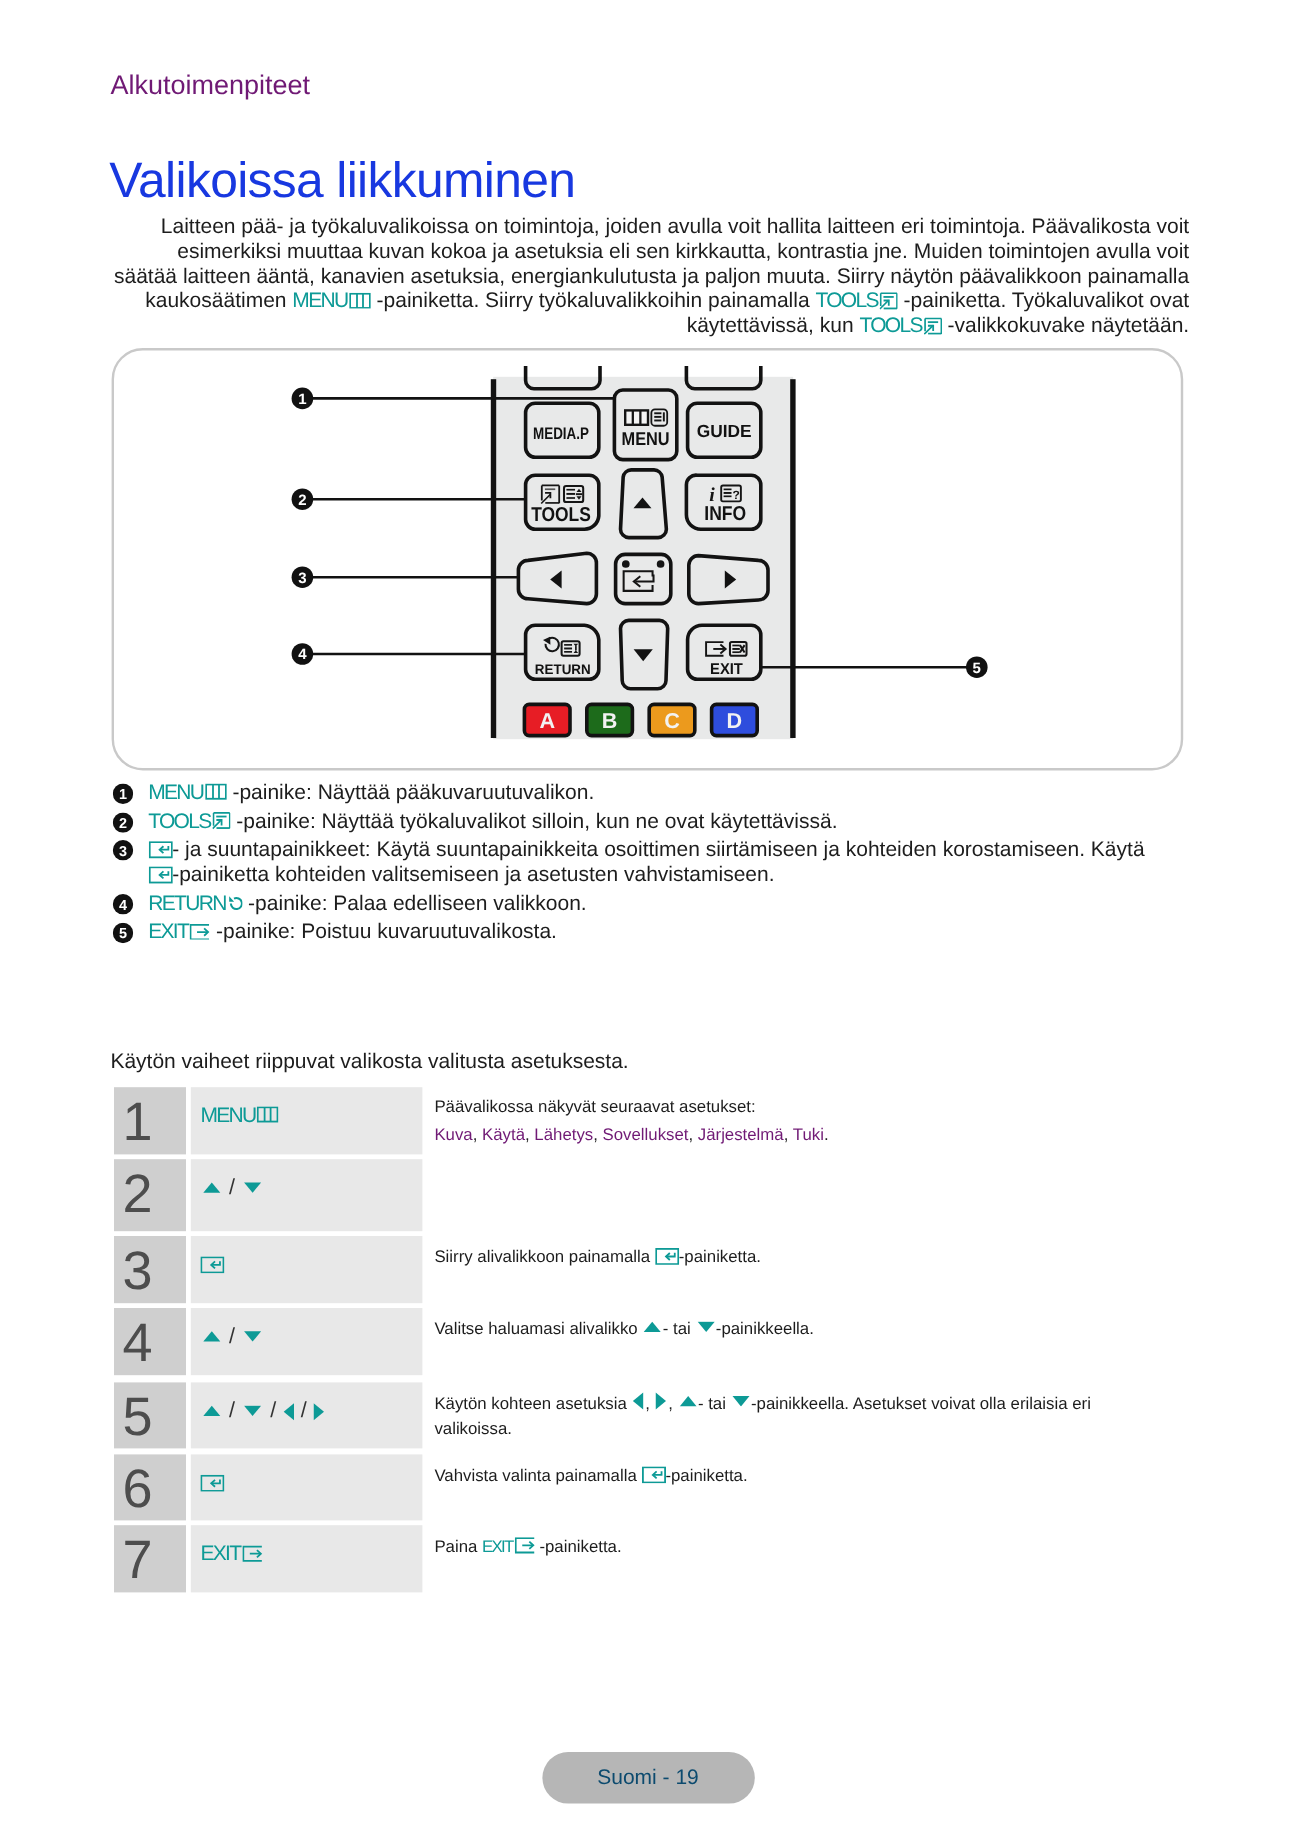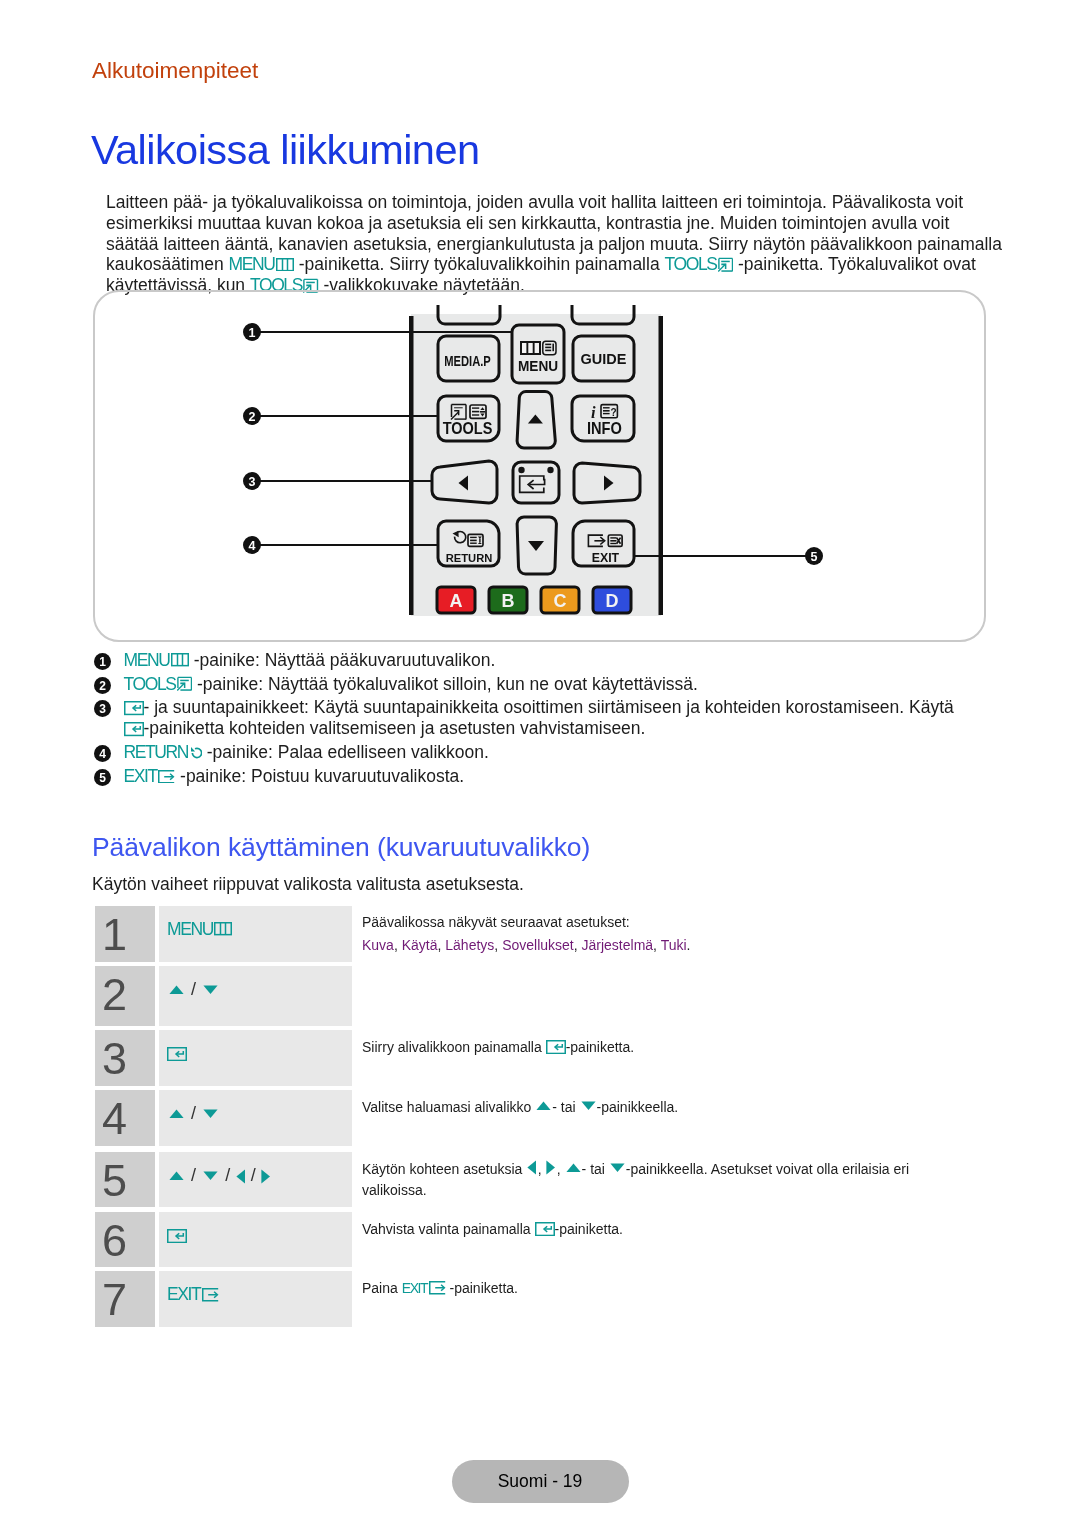--- a/index.html
+++ b/index.html
@@ -2,27 +2,27 @@
 <html><head>
 <meta charset="utf-8">
 <style>
   html,body{margin:0;padding:0;}
   body{width:1080px;height:1534px;background:#ffffff;
        font-family:"Liberation Sans",sans-serif;color:#1d1d1d;}
   .page{position:relative;width:1080px;height:1534px;overflow:hidden;}
   svg{display:block;}
 
   
-  .breadcrumb{position:absolute;left:92px;top:58px;font-size:22.5px;color:#c2410c;}
+  .breadcrumb{position:absolute;left:92px;top:58px;font-size:22.5px;color:#701a75;}
   .ptitle{position:absolute;left:91px;top:126px;font-size:41.5px;color:#1838e0;
           letter-spacing:-0.55px;font-weight:400;}
 
   
   .intro{position:absolute;left:92px;top:178px;width:899px;font-size:17.5px;
-         line-height:20.75px;color:#1d1d1d;margin:14px;}
+         line-height:20.75px;color:#1d1d1d;margin:0;text-align:right;}
   .tl{color:#0d9a96;}
   .bl{color:#701a75;}
   .kw{letter-spacing:-1.4px;margin-right:1.4px;}
 
   .ico{display:inline-block;line-height:0;position:relative;vertical-align:baseline;}
   .ico svg{display:block;}
   .ico[data-icon="menu-grid"]{top:0.8px;}
   .ico[data-icon="tools"]{top:2.3px;}
   .ico[data-icon="enter"]{top:2.2px;}
   .ico[data-icon="return"]{top:1.7px;}
@@ -58,21 +58,21 @@
   .tico{position:absolute;left:63.5px;top:0;width:193px;background:#e8e8e8;
         box-sizing:border-box;padding:13px 0 0 8.5px;font-size:17.5px;color:#0d9a96;
         white-space:nowrap;}
   .ttxt{position:absolute;left:267px;top:0;width:578px;font-size:14px;
         line-height:20.9px;color:#1d1d1d;padding-top:7px;box-sizing:border-box;}
   .sl{color:#333;font-size:17px;}
   .ttxt.wide{line-height:23.4px;padding-top:5px;}
 
   
   .footer{position:absolute;left:451.5px;top:1460px;width:177px;height:43px;
-          background:#b6b6b6;border-radius:21.5px;font-size:17.5px;color:#000000;
+          background:#b6b6b6;border-radius:21.5px;font-size:17.5px;color:#0c4a6e;
           text-align:center;line-height:43px;}
 </style>
 </head>
 <body>
 
 <div class="page">
   <div class="breadcrumb">Alkutoimenpiteet</div>
   <div class="ptitle">Valikoissa liikkuminen</div>
 
   <p class="intro"><span>Laitteen pää- ja työkaluvalikoissa on toimintoja, joiden avulla voit hallita laitteen eri toimintoja. Päävalikosta voit esimerkiksi muuttaa kuvan kokoa ja asetuksia eli sen kirkkautta, kontrastia jne. Muiden toimintojen avulla voit säätää laitteen ääntä, kanavien asetuksia, energiankulutusta ja paljon muuta. Siirry näytön päävalikkoon painamalla kaukosäätimen </span><span class="tl kw">MENU</span><span class="tl ico" data-icon="menu-grid"><svg class="gi" width="18" height="13.4" viewBox="0 0 18 13.4">
@@ -328,21 +328,20 @@
       </span><span class="tl kw">EXIT</span><span class="ico tl" data-icon="exit"><svg class="gi" width="17" height="13.5" viewBox="0 0 17 13.5">
             <g fill="none" stroke="currentColor" stroke-width="1.5">
               <path d="M16.2 0.75 H0.75 V12.75 H16.2"></path>
               <path d="M6.2 6.75 H15"></path>
               <path d="M12.1 3.7 L15.4 6.75 L12.1 9.8"></path>
             </g>
           </svg></span><span> -painike: Poistuu kuvaruutuvalikosta.</span>
     </div>
   </div>
 
-  <div class="subtitle">Päävalikon käyttäminen (kuvaruutuvalikko)</div>
   <div class="subpara">Käytön vaiheet riippuvat valikosta valitusta asetuksesta.</div>
 
   <div class="tbl">
     <div class="trow" style="top:0px;height:56px">
       <div class="tnum" style="height:56px">1</div>
       <div class="tico" style="height:56px"><span class="tl kw">MENU</span><span class="ico tl" data-icon="menu-grid"><svg class="gi" width="18" height="13.4" viewBox="0 0 18 13.4">
               <g fill="none" stroke="currentColor" stroke-width="1.5">
                 <rect x="0.75" y="0.75" width="16.5" height="11.9"></rect>
                 <path d="M6.5 0.75 V12.65 M11.5 0.75 V12.65"></path>
               </g>

